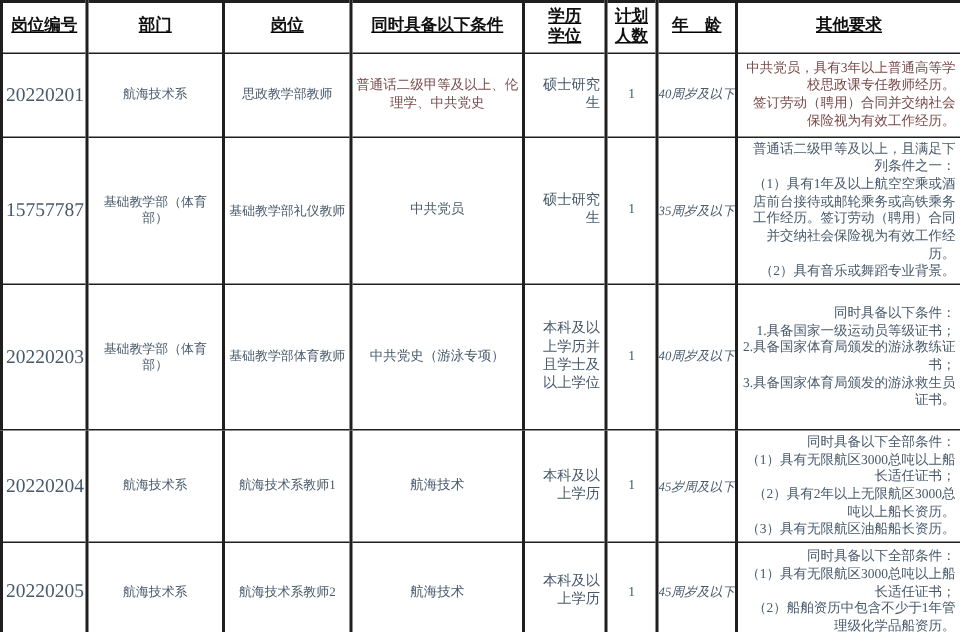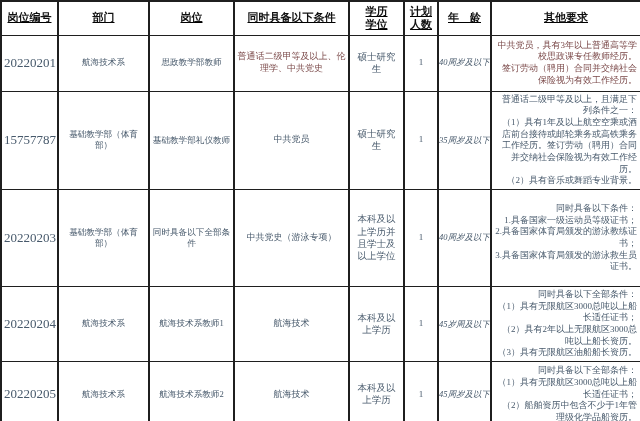--- a/index.html
+++ b/index.html
@@ -33,21 +33,21 @@
     color:var(--header-text);
     font-size:11px;
     line-height:1.25;
     white-space:pre-line;
     padding:2px 1px;
   }
   td{font-size:9px;line-height:1.3;}
   td.cell-id{font-size:13px;letter-spacing:0;}
   td.cell-dept,td.cell-post{font-size:8.6px;}
   td.cell-age{font-size:8.5px;white-space:nowrap;padding:0;font-style:italic;}
-  td.cell-degree{font-size:9.5px;padding:1px 3px;}
+  td.cell-degree{font-size:9.5px;padding:1px 3px;text-align:right;}
   td.cell-req{
     text-align:right;
     white-space:pre-line;
     font-size:9px;
     line-height:1.3;
     padding:2px 3px;
   }
   td.hl{color:var(--highlight-text);}
   
   tr.hdr{height:34px;text-decoration:underline;}
@@ -105,21 +105,21 @@
       <td class="cell-degree">硕士研究生</td>
       <td class="cell-count">1</td>
       <td class="cell-age">35周岁及以下</td>
       <td class="cell-req">普通话二级甲等及以上，且满足下列条件之一：
 （1）具有1年及以上航空空乘或酒店前台接待或邮轮乘务或高铁乘务工作经历。签订劳动（聘用）合同并交纳社会保险视为有效工作经历。
 （2）具有音乐或舞蹈专业背景。</td>
     </tr>
     <tr class="r2">
       <td class="cell-id">20220203</td>
       <td class="cell-dept">基础教学部（体育部）</td>
-      <td class="cell-post">同时具备以下全部条件</td>
+      <td class="cell-post">基础教学部体育教师</td>
       <td class="cell-major">中共党史（游泳专项）</td>
       <td class="cell-degree">本科及以上学历并且学士及以上学位</td>
       <td class="cell-count">1</td>
       <td class="cell-age">40周岁及以下</td>
       <td class="cell-req">同时具备以下条件：
 1.具备国家一级运动员等级证书；
 2.具备国家体育局颁发的游泳教练证书；
 3.具备国家体育局颁发的游泳救生员证书。</td>
     </tr>
     <tr class="r3">

